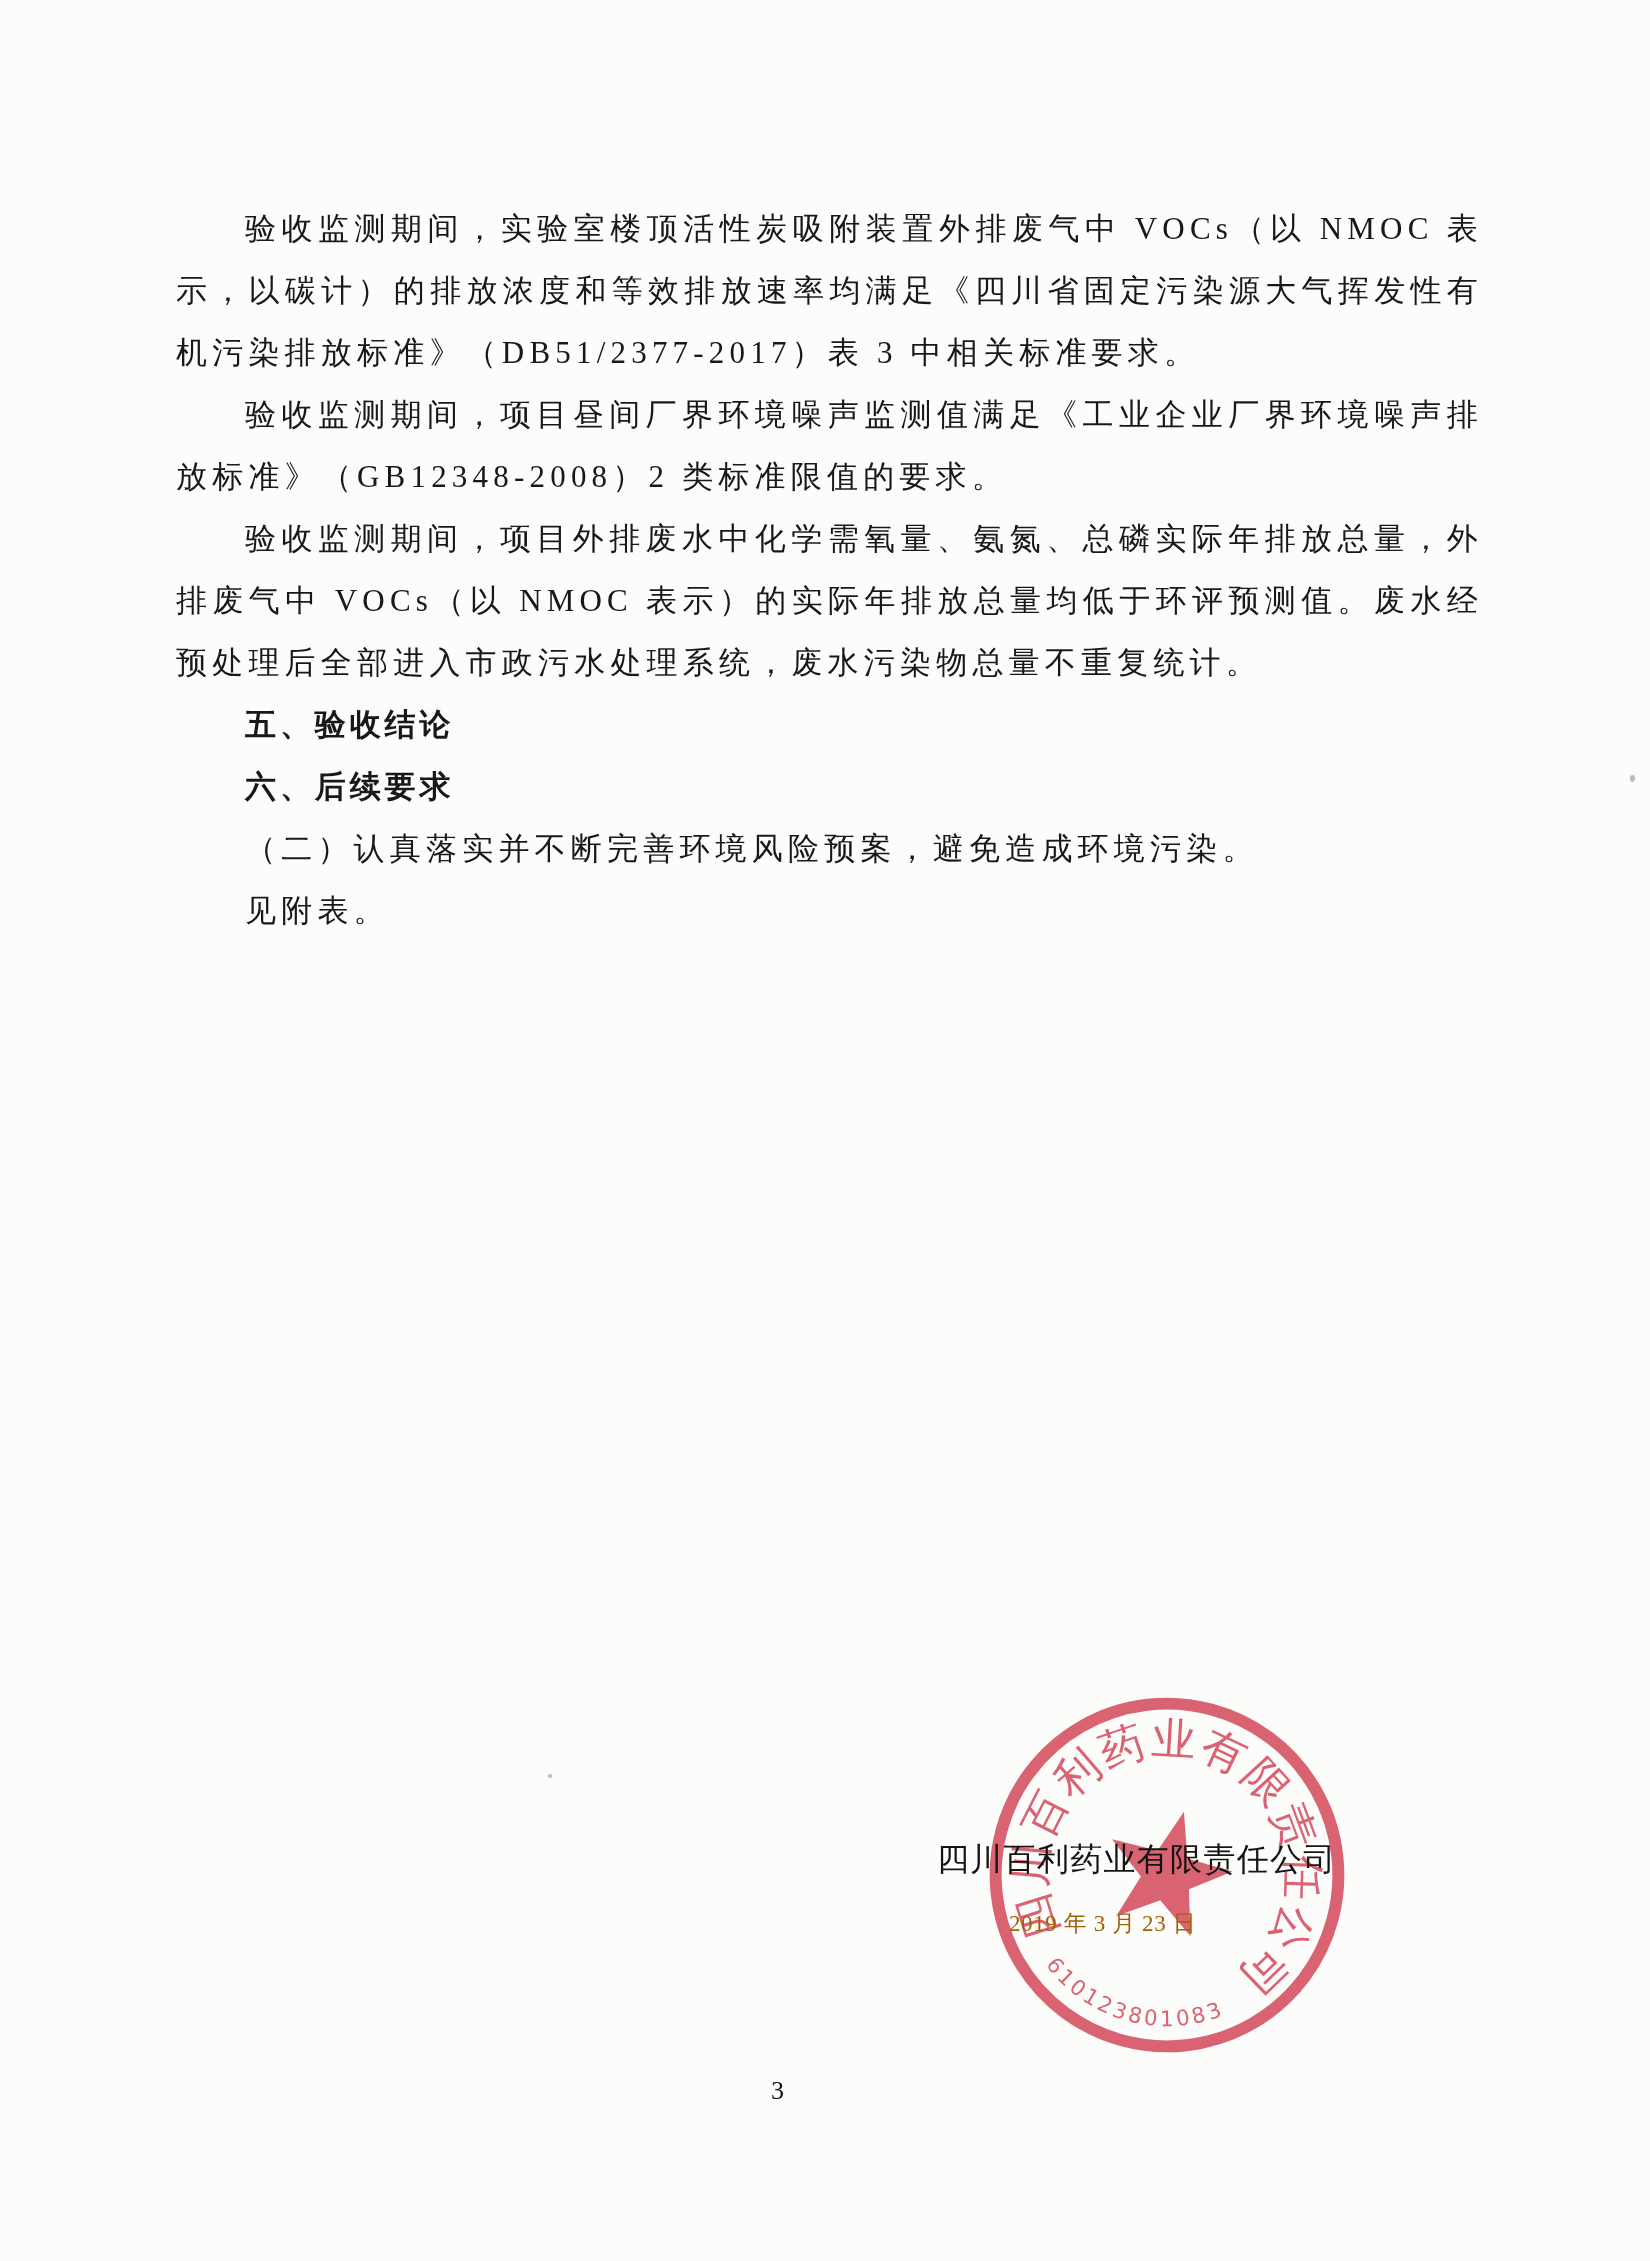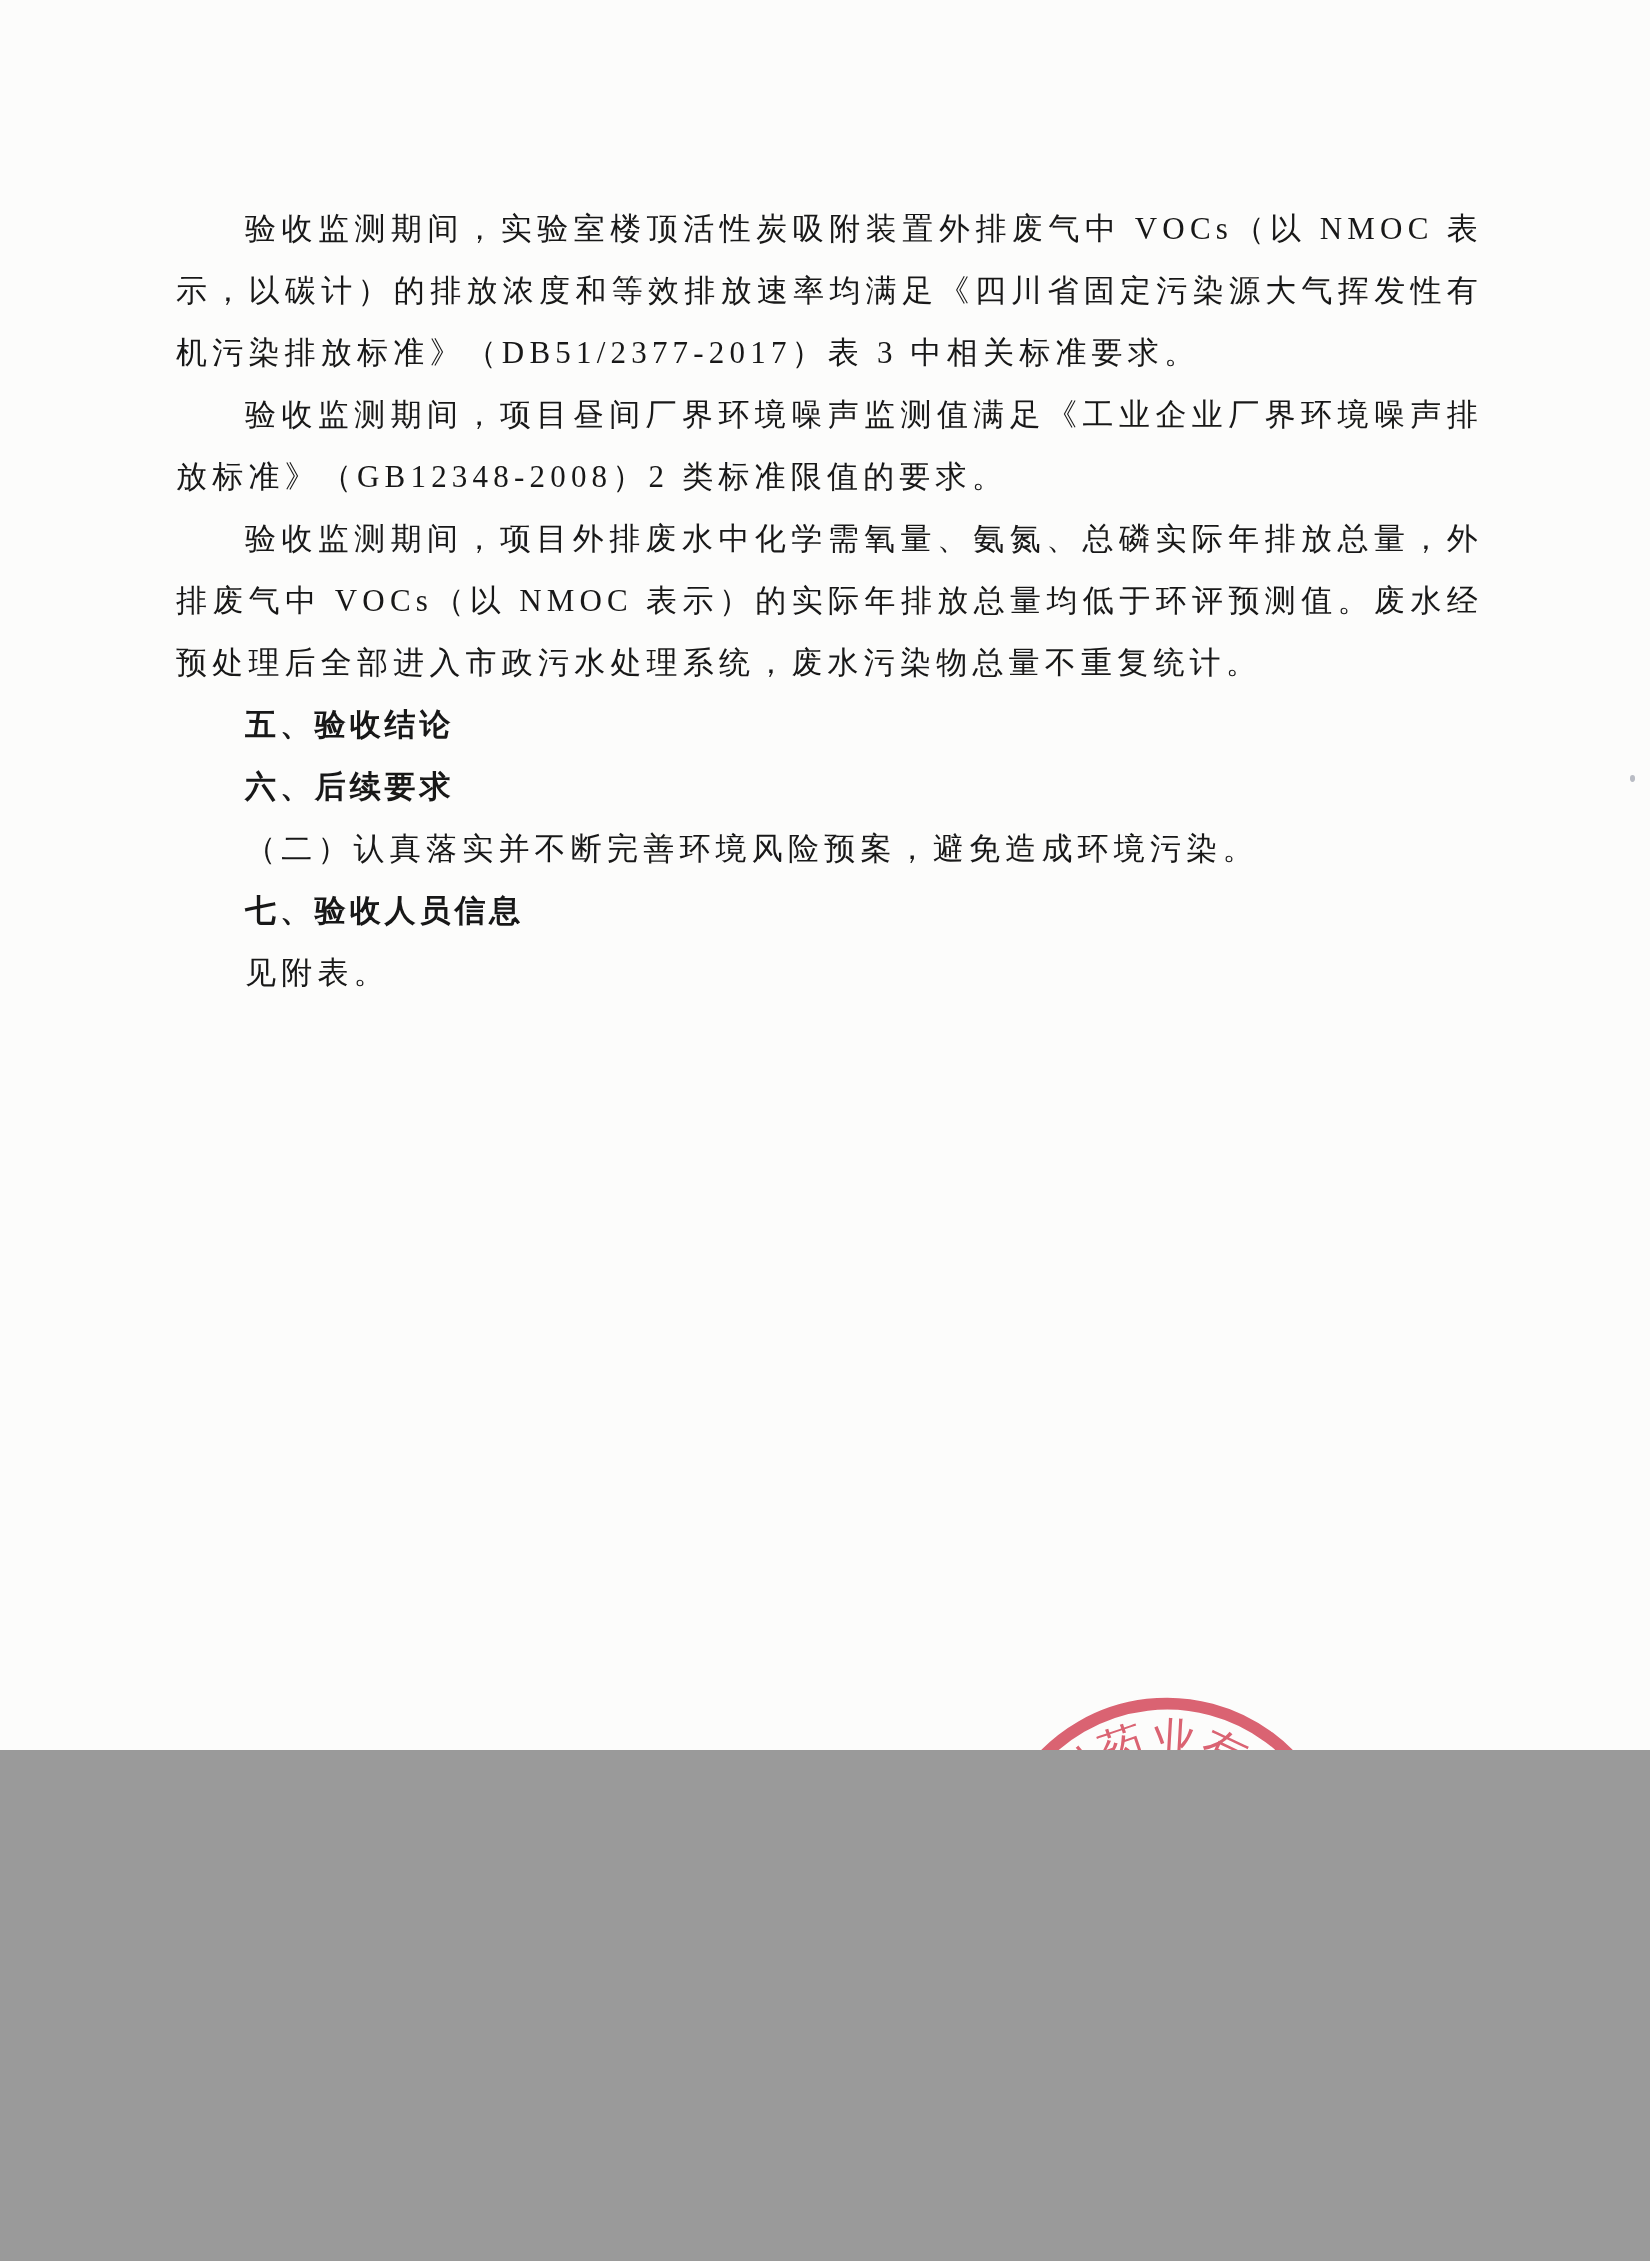--- a/index.html
+++ b/index.html
@@ -1,18 +1,18 @@
 <!DOCTYPE html>
 <html style="font-size:10.3px"><head>
 <meta charset="utf-8">
 <style>
   html,body{margin:0;padding:0;background:#9a9a9a;}
   .page{
     position:relative;
-    width:1651px;height:1750px;
+    width:1651px;height:2261px;
     margin:0 auto;
     background:#fcfcfb;
     overflow:hidden;
     font-family:"Liberation Serif","DejaVu Serif",serif;
     color:#181818;
   }
   .content{
     position:absolute;
     left:176px;right:168px;top:198px;
     font-size:31px;line-height:62px;
@@ -58,21 +58,20 @@
 
 <div class="page">
 
   <main class="content">
     <p class="body">验收监测期间，实验室楼顶活性炭吸附装置外排废气中 VOCs（以 NMOC 表示，以碳计）的排放浓度和等效排放速率均满足《四川省固定污染源大气挥发性有机污染排放标准》（DB51/2377-2017）表 3 中相关标准要求。</p>
     <p class="body">验收监测期间，项目昼间厂界环境噪声监测值满足《工业企业厂界环境噪声排放标准》（GB12348-2008）2 类标准限值的要求。</p>
     <p class="body">验收监测期间，项目外排废水中化学需氧量、氨氮、总磷实际年排放总量，外排废气中 VOCs（以 NMOC 表示）的实际年排放总量均低于环评预测值。废水经预处理后全部进入市政污水处理系统，废水污染物总量不重复统计。</p>
     <p class="hd">五、验收结论</p>
     <p class="hd">六、后续要求</p>
     <p class="body">（二）认真落实并不断完善环境风险预案，避免造成环境污染。</p>
-    <p class="hd">七、验收人员信息</p>
     <p class="body">见附表。</p>
   </main>
 
   <div class="stamp">
     <svg viewBox="0 0 600 600">
       <defs>
         <path id="seal-arc-top" d="M 164.2,435.8 A 192,192 0 1 1 435.8,435.8" fill="none"></path>
         <path id="seal-arc-bottom" d="M 149,486.5 A 240,240 0 0 0 451,486.5" fill="none"></path>
       </defs>
       <circle cx="300" cy="300" r="272" fill="none" stroke-width="19" stroke="#d64e60"></circle>

